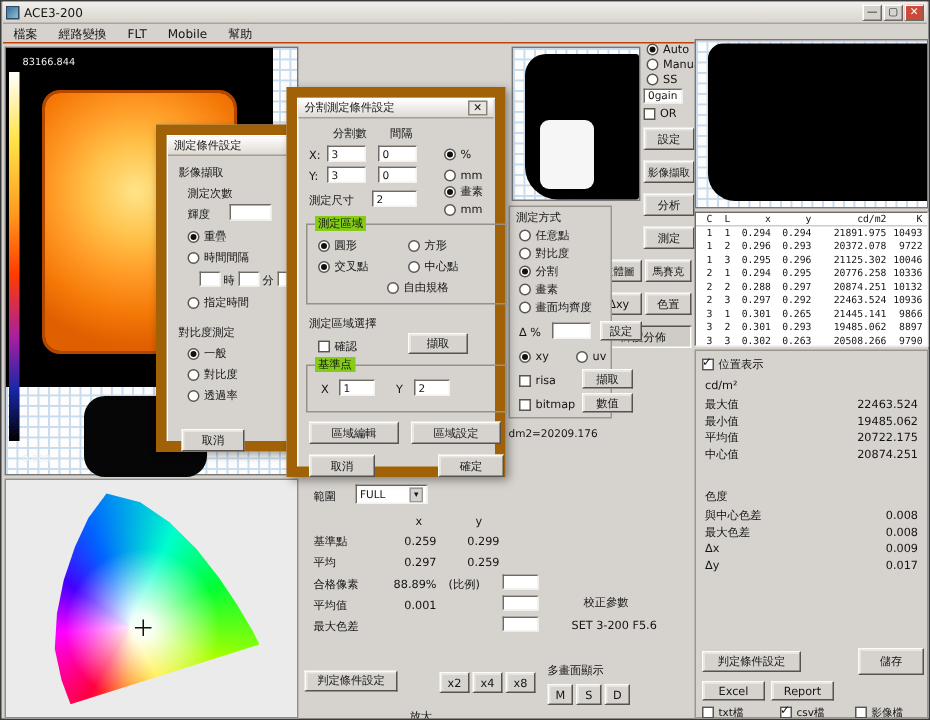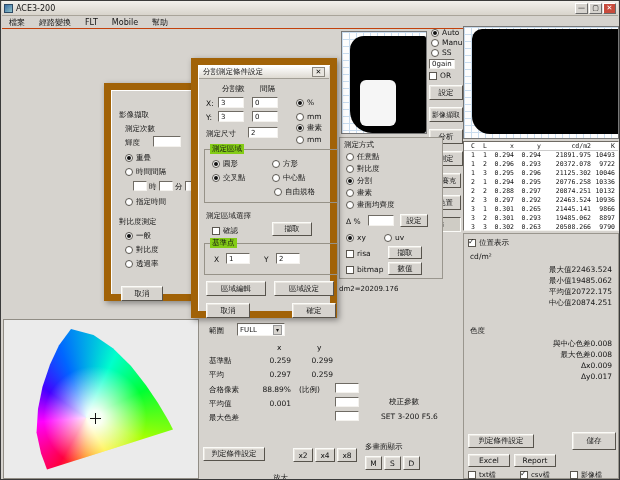--- a/index.html
+++ b/index.html
@@ -42,21 +42,21 @@
 .thead,.trow{display:flex;height:9px;line-height:9px}
 .thead{border-bottom:1px solid #ccc}
 .th,.td{flex:none;padding:0 1px;overflow:hidden}
 .cC{width:12px;text-align:right}
 .cL{width:12px;text-align:right}
 .cx{width:27px;text-align:right}
 .cy{width:27px;text-align:right}
 .ccd{width:50px;text-align:right}
 .cK{width:24px;text-align:right}
 .statrows{position:absolute;left:6px;right:6px;display:flex;flex-direction:column}
-.statrow{display:flex;justify-content:flex-end;font-size:7.5px;height:11px;align-items:center}
+.statrow{display:flex;justify-content:space-between;font-size:7.5px;height:11px;align-items:center}
 </style>
 </head>
 <body>
 
 <div id="app">
 
   <div class="titlebar">
     <span class="appicon"></span>
     <span class="titletext">ACE3-200</span>
     <span class="winbtns">
@@ -68,20 +68,28 @@
 
   <div class="menubar">
 
   <span class="menuitem">檔案</span>
       <span class="menuitem">經路變換</span>
       <span class="menuitem">FLT</span>
       <span class="menuitem">Mobile</span>
       <span class="menuitem">幫助</span>
     </div>
 
+  <div class="abs gridbg" style="left:2px;top:30px;width:196px;height:286px;border:1px solid #777">
+    <div style="position:absolute;left:0;top:0;width:178px;height:226px;background:#000"></div>
+    <div class="blob"></div>
+    <div style="position:absolute;left:52px;top:232px;width:82px;height:54px;background:#060606;border-radius:14px"></div>
+    <div style="position:absolute;left:2px;top:16px;width:7px;height:246px;background:linear-gradient(#ffffff,#ffe54a 18%,#ff9d1e 38%,#ff3b00 55%,#a61fa0 72%,#1927a8 86%,#000)"></div>
+    <span style="position:absolute;left:11px;top:5px;color:#eee;font-size:6.5px">83166.844</span>
+    <span style="position:absolute;left:11px;top:270px;color:#eee;font-size:6.5px">0.000</span>
+  </div>
 
   <div class="abs" style="left:2px;top:318px;width:196px;height:160px;background:#ebebeb;border:1px solid #918d85">
     <div class="shoe"></div>
     <div class="crosshair" style="left:86px;top:93px"></div>
   </div>
 
   <div class="abs" style="left:200px;top:318px;width:164px;height:124px">
     <span class="lbl" style="left:8px;top:7px">範圍</span>
     <div class="fld" style="left:36px;top:4px;width:48px;height:13px">
       <span>FULL</span>
@@ -147,21 +155,21 @@
   <div class="btn" style="left:428px;top:84px;width:34px;height:15px">設定</div>
   <div class="btn" style="left:428px;top:106px;width:34px;height:15px;font-size:7px">影像擷取</div>
   <div class="btn" style="left:428px;top:128px;width:34px;height:15px">分析</div>
   <div class="btn" style="left:428px;top:150px;width:34px;height:15px">測定</div>
   <div class="btn" style="left:396px;top:172px;width:31px;height:15px;font-size:7px">立體圖</div>
   <div class="btn" style="left:429px;top:172px;width:31px;height:15px;font-size:7px">馬賽克</div>
   <div class="btn" style="left:396px;top:194px;width:31px;height:15px">Δxy</div>
   <div class="btn" style="left:429px;top:194px;width:31px;height:15px">色置</div>
   <div class="btn pressed" style="left:396px;top:216px;width:64px;height:15px">輝度分佈</div>
 
-  <div class="panel" style="left:338px;top:136px;width:104px;height:142px">
+  <div class="panel" style="left:338px;top:136px;width:69px;height:142px">
     <span class="lbl" style="left:4px;top:2px">測定方式</span>
     <span class="opt" style="left:6px;top:14px">
         <span class="rad"></span>
         <span>任意點</span>
       </span>
     <span class="opt" style="left:6px;top:26px">
         <span class="rad"></span>
         <span>對比度</span>
       </span>
     <span class="opt" style="left:6px;top:38px">
@@ -365,20 +373,23 @@
         <span class="chkbox on"></span>
         <span>csv檔</span>
       </span>
     <span class="opt" style="left:106px;top:236px;font-size:7px">
         <span class="chkbox"></span>
         <span>影像檔</span>
       </span>
   </div>
 
   <div class="dlg" style="left:103px;top:82px;width:146px;height:218px;z-index:20">
+    <div class="dlgtitle">
+        <span>測定條件設定</span>
+      </div>
     <span class="lbl" style="left:8px;top:20px">影像擷取</span>
     <span class="lbl" style="left:14px;top:34px">測定次數</span>
     <span class="lbl" style="left:14px;top:48px">輝度</span>
     <div class="fld" style="left:42px;top:46px;width:28px;height:11px"></div>
     <span class="opt" style="left:14px;top:63px">
         <span class="rad on"></span>
         <span>重疊</span>
       </span>
     <span class="opt" style="left:14px;top:77px">
         <span class="rad"></span>
@@ -463,21 +474,21 @@
         <span>方形</span>
       </span>
     <span class="opt" style="left:14px;top:108px">
         <span class="rad on"></span>
         <span>交叉點</span>
       </span>
     <span class="opt" style="left:74px;top:108px">
         <span class="rad"></span>
         <span>中心點</span>
       </span>
-    <span class="opt" style="left:76px;top:122px">
+    <span class="opt" style="left:60px;top:122px">
         <span class="rad"></span>
         <span>自由規格</span>
       </span>
     <span class="lbl" style="left:8px;top:146px">測定區域選擇</span>
     <span class="opt" style="left:14px;top:161px">
         <span class="chkbox"></span>
         <span>確認</span>
       </span>
     <div class="btn" style="left:74px;top:157px;width:40px;height:14px">擷取</div>
     <div class="grp" style="left:6px;top:178px;width:134px;height:32px"></div>

